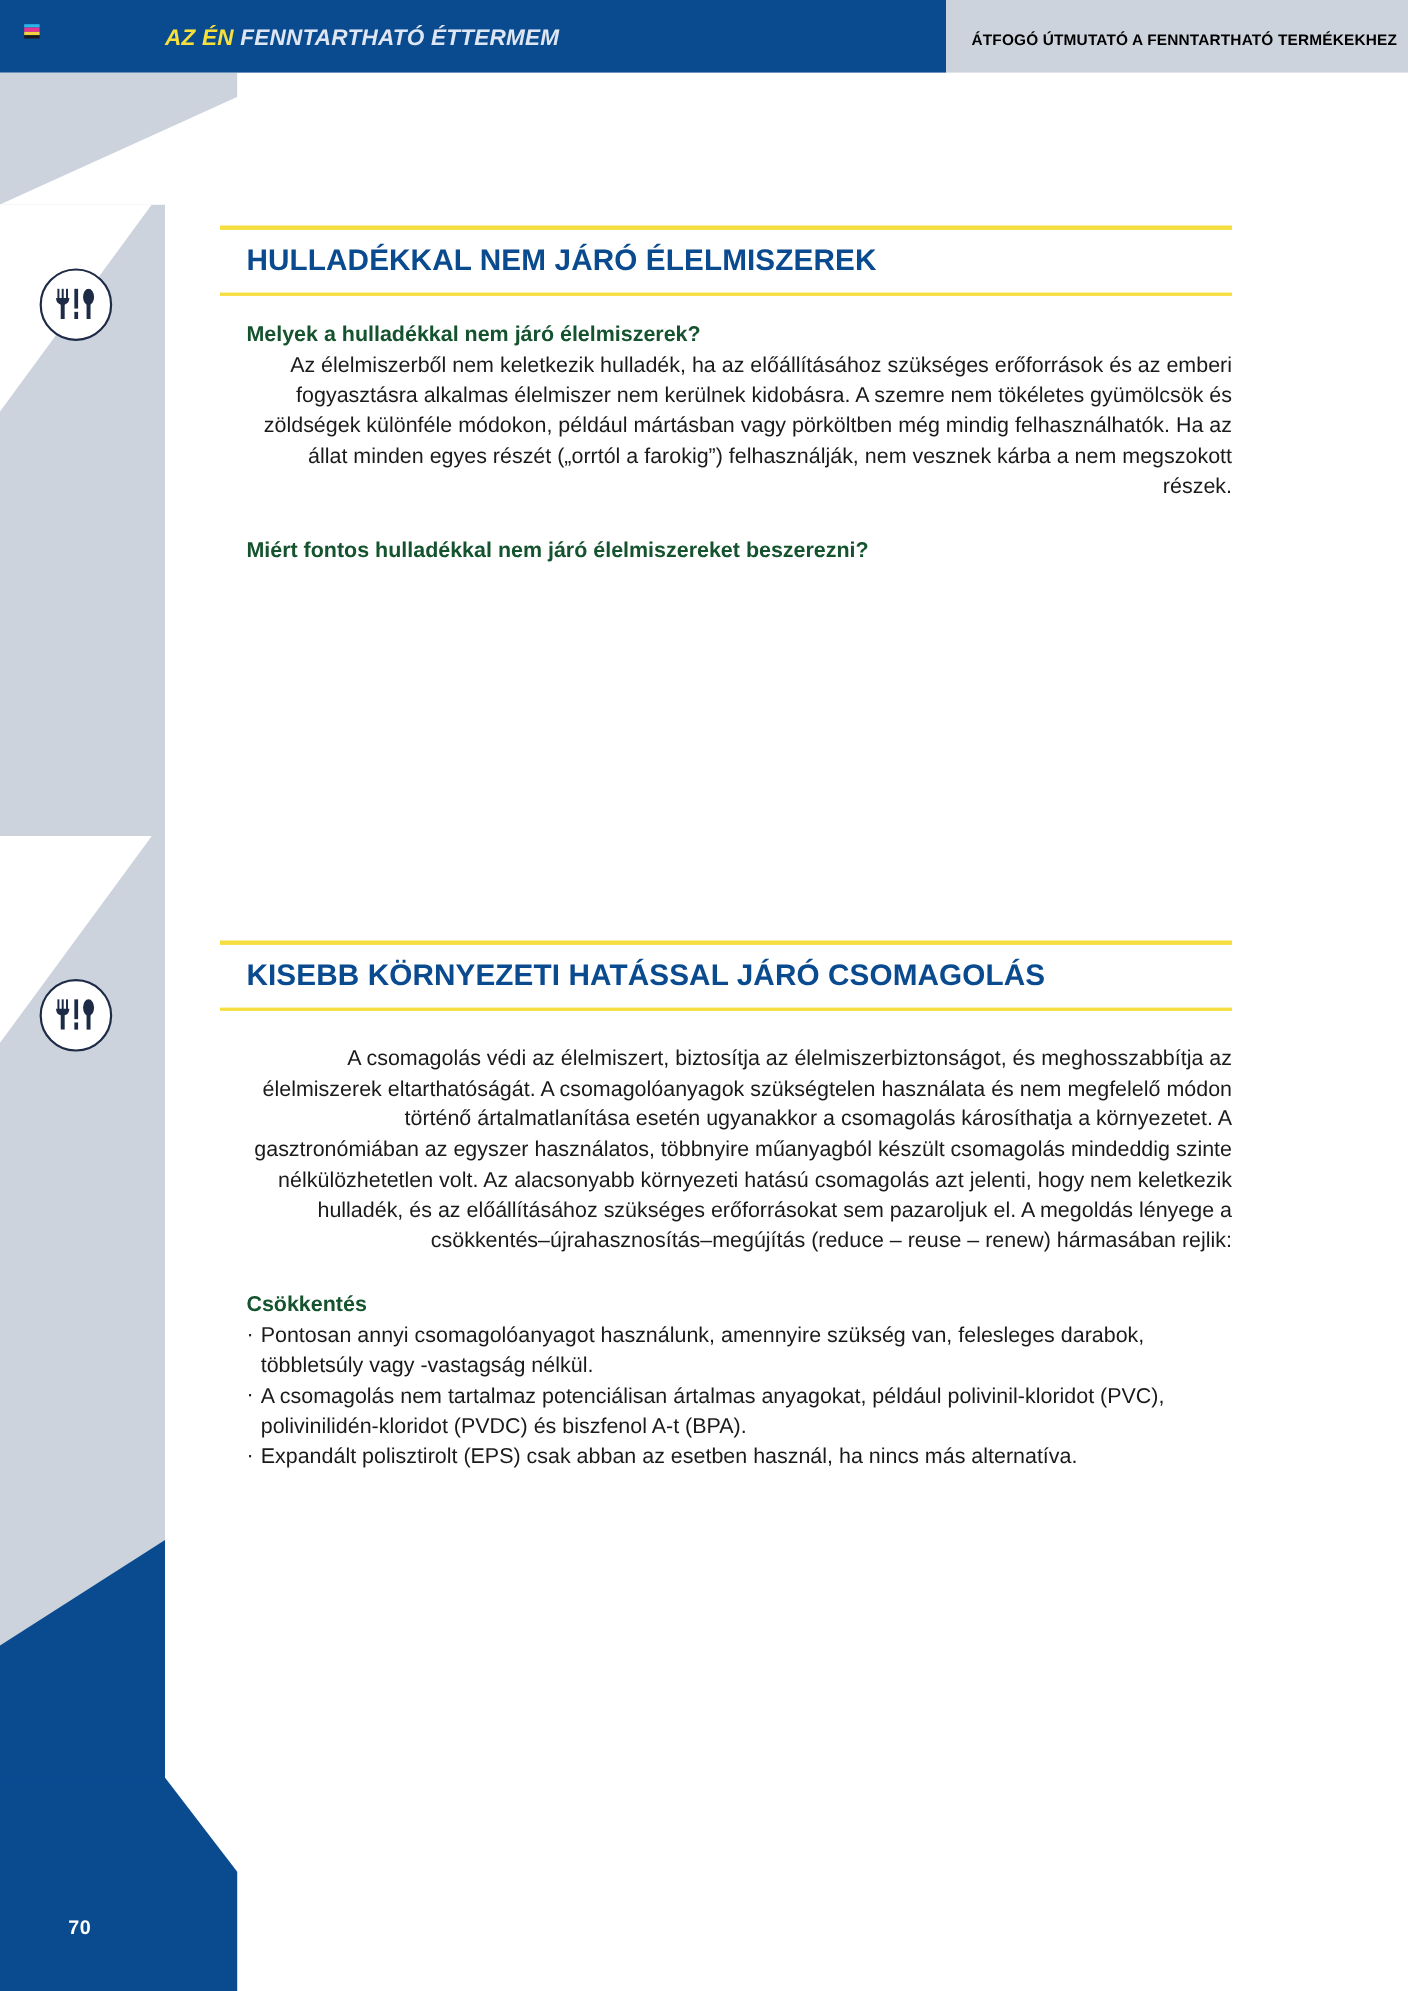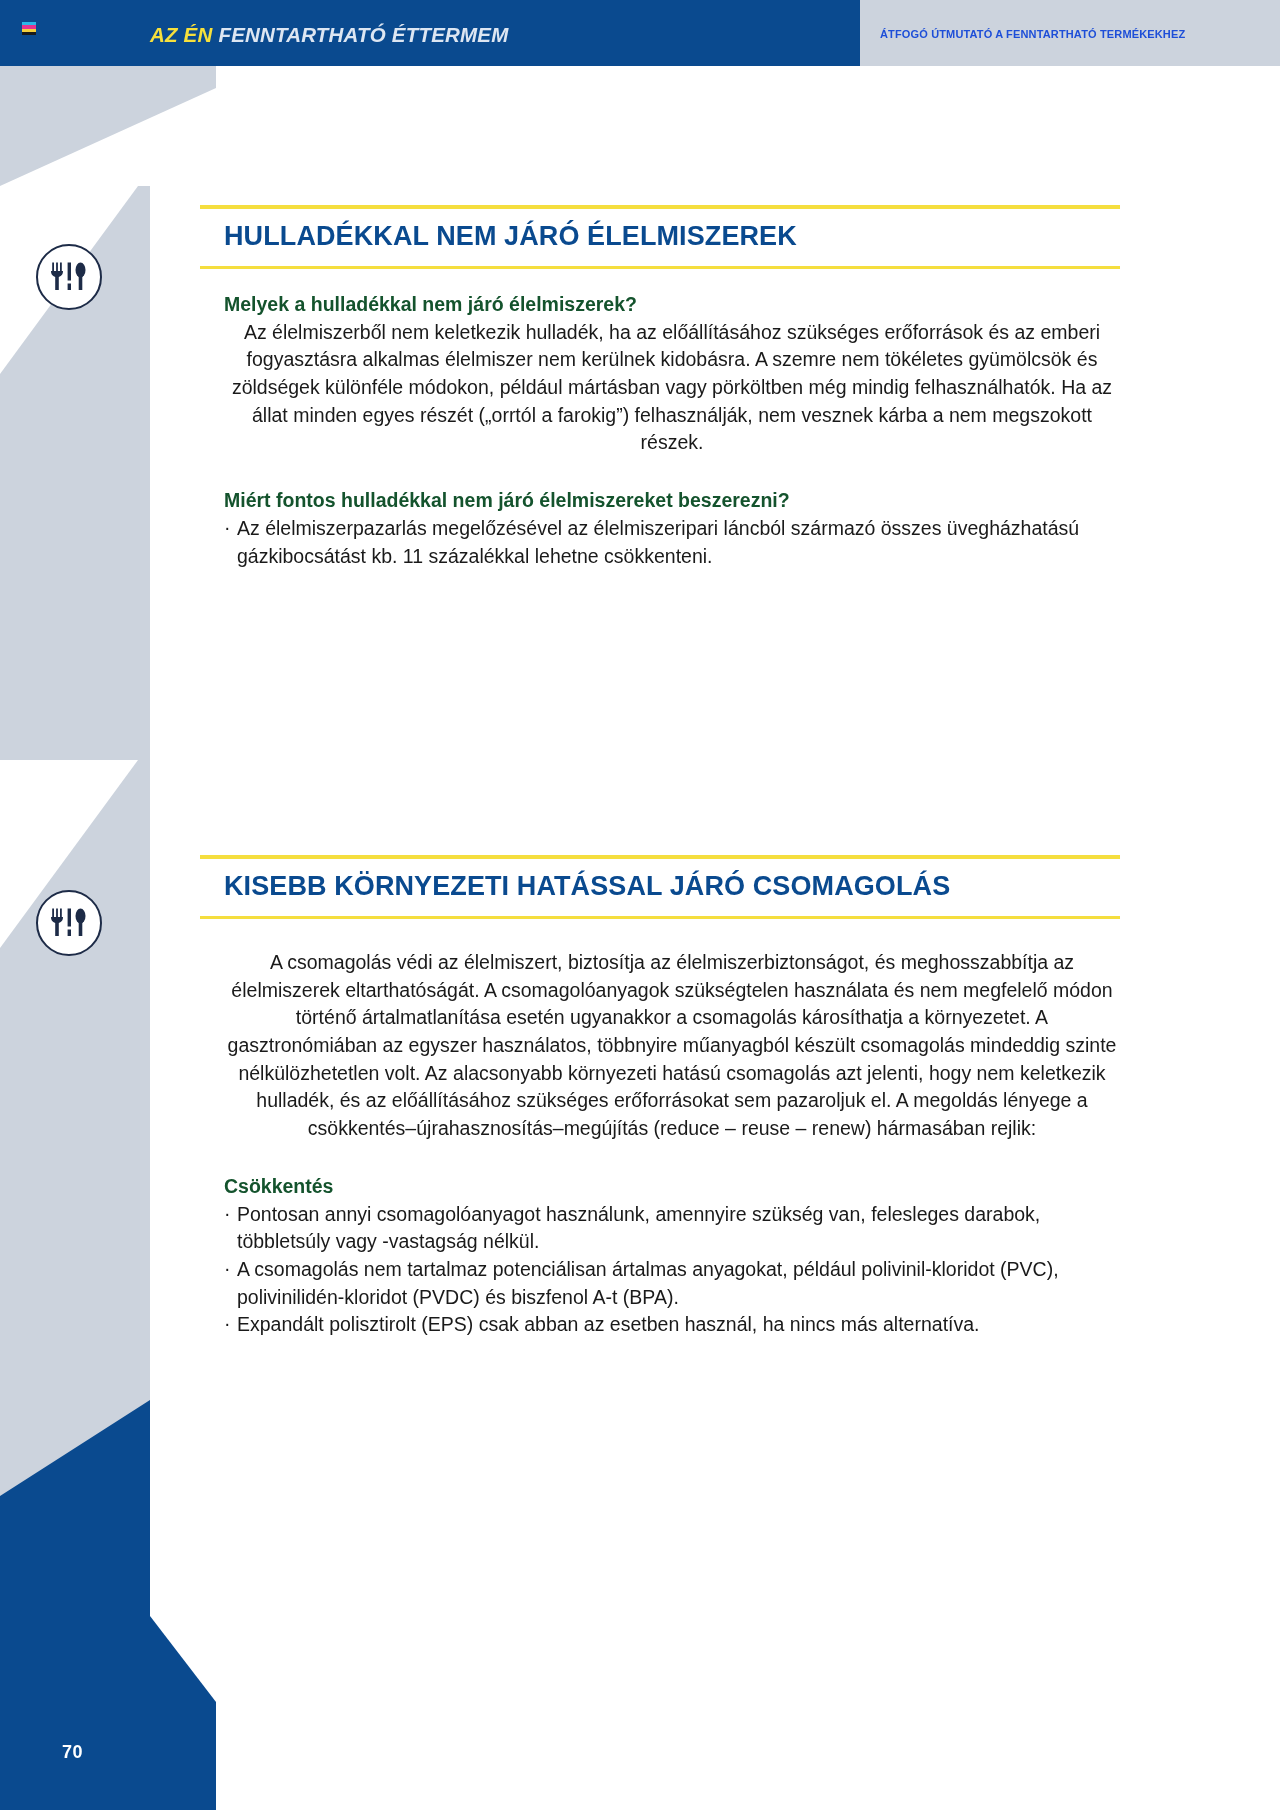--- a/index.html
+++ b/index.html
@@ -68,25 +68,25 @@
     font-style: italic;
   }
   .header-title .hl {
     color: #f7e03c;
   }
   .header-sub {
     position: absolute;
     left: 880px;
     top: 28px;
     width: 390px;
-    text-align: left;
-    font-size: 11px;
+    text-align: right;
+    font-size: 14px;
     font-weight: bold;
     letter-spacing: 0.15px;
-    color: #1d4ed8;
+    color: #000000;
     white-space: nowrap;
   }
 
   
   .rail-top-grey {
     position: absolute;
     left: 0;
     top: 66px;
     width: 216px;
     height: 120px;
@@ -200,21 +200,21 @@
     font-weight: bold;
     color: #14532d;
     line-height: 1.42;
     margin: 0;
   }
   .p {
     font-size: 19.5px;
     color: #1a1a1a;
     line-height: 1.42;
     margin: 0;
-    text-align: center;
+    text-align: right;
   }
   .gap-sm { height: 22px; }
   .gap-md { height: 30px; }
   .bullets {
     list-style: none;
     margin: 0;
     padding: 0;
   }
   .bullets li {
     font-size: 19.5px;
@@ -297,21 +297,20 @@
       <div class="rule"></div>
       <div class="sect-title">HULLADÉKKAL NEM JÁRÓ ÉLELMISZEREK</div>
       <div class="rule thin"></div>
       <div class="body">
         <div class="gap-sm"></div>
         <p class="q">Melyek a hulladékkal nem járó élelmiszerek?</p>
         <p class="p">Az élelmiszerből nem keletkezik hulladék, ha az előállításához szükséges erőforrások és az emberi fogyasztásra alkalmas élelmiszer nem kerülnek kidobásra. A szemre nem tökéletes gyümölcsök és zöldségek különféle módokon, például mártásban vagy pörköltben még mindig felhasználhatók. Ha az állat minden egyes részét („orrtól a farokig”) felhasználják, nem vesznek kárba a nem megszokott részek.</p>
         <div class="gap-md"></div>
         <p class="q">Miért fontos hulladékkal nem járó élelmiszereket beszerezni?</p>
         <ul class="bullets">
-          <li>Az élelmiszerpazarlás megelőzésével az élelmiszeripari láncból származó összes üvegházhatású gázkibocsátást kb. 11 százalékkal lehetne csökkenteni.</li>
         </ul>
       </div>
     </div>
 
     <div class="section" style="top:855px;">
       <div class="rule"></div>
       <div class="sect-title">KISEBB KÖRNYEZETI HATÁSSAL JÁRÓ CSOMAGOLÁS</div>
       <div class="rule thin"></div>
       <div class="body">
         <div class="gap-md"></div>

